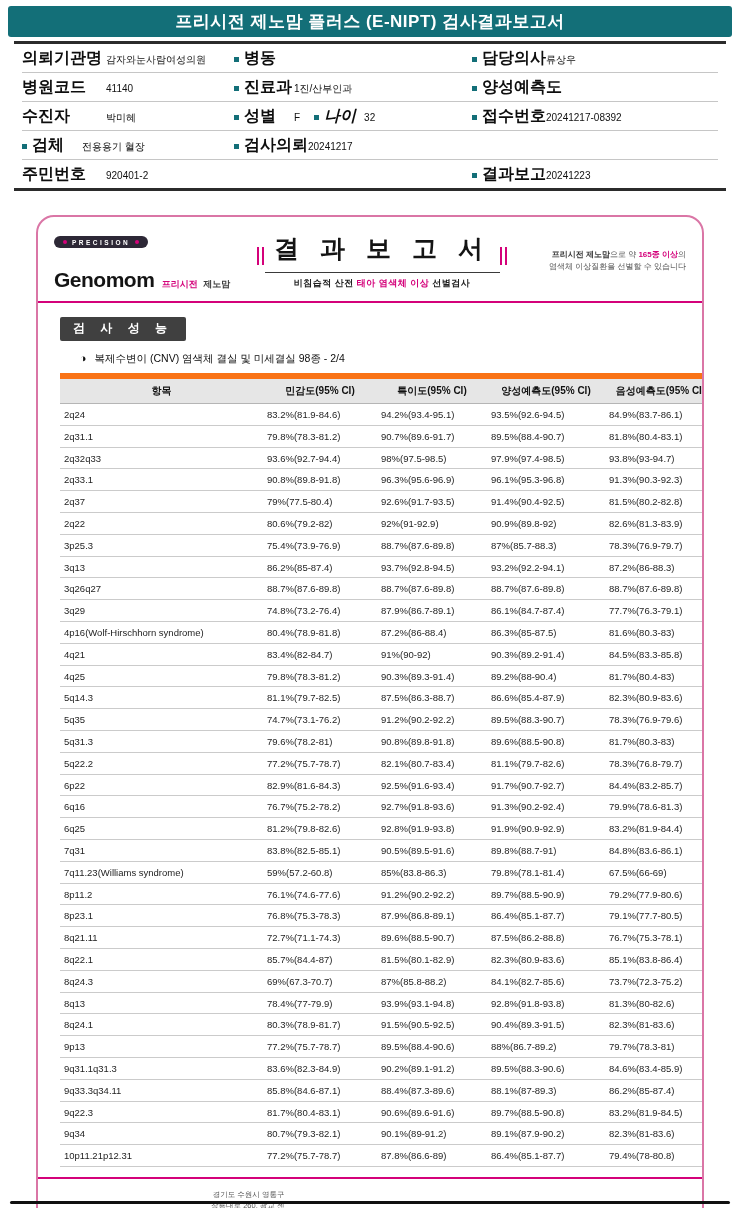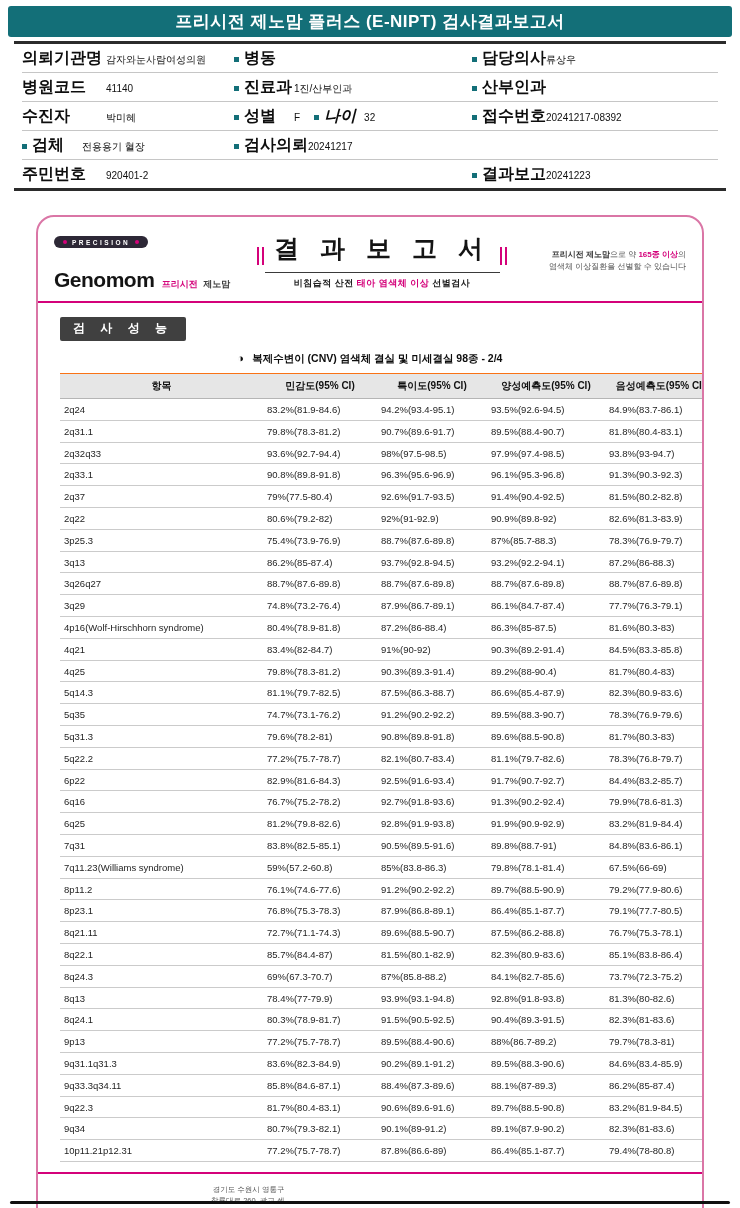--- a/index.html
+++ b/index.html
@@ -70,27 +70,27 @@
   .report-subtitle .hl { color:#d4017a; }
   .promo-block { width:172px; font-size:8px; color:#555; line-height:1.55; text-align:right; }
   .promo-block .strong { color:#333; font-weight:bold; }
   .promo-block .hl { color:#d4017a; font-weight:bold; }
   
   .box-body { padding:14px 22px 0; }
   .perf-badge {
     display:inline-block; background:#404040; color:#fff; font-weight:bold;
     font-size:12px; letter-spacing:6px; padding:3px 13px 4px; border-radius:2px;
   }
-  .table-caption { margin:11px 20px 7px; font-size:10.5px; font-weight:bold; color:#0d0d0d;text-align:center; }
+  .table-caption { margin:11px 20px 7px; font-size:10.5px; font-weight:normal; color:#0d0d0d; }
   .caption-icon { margin-right:5px; font-size:11px; }
   table.perf { width:100%; border-collapse:collapse; table-layout:fixed; }
   .perf thead th {
     background:#e6e6e6; font-size:10px; font-weight:bold; color:#111;
     padding:5px 2px; text-align:center;
-    border-top:1px solid #f97316; border-bottom:1px solid #b5b5b5;
+    border-top:6px solid #f97316; border-bottom:1px solid #b5b5b5;
   }
   .perf td {
     font-size:9.5px; color:#1d1d1d; padding:5px 4px 4.8px;
     border-bottom:1px solid #cbcbcb; text-align:left;
     white-space:nowrap; overflow:hidden;
   }
   
   .box-footer {
     margin-top:10px; border-top:2px solid #d4017a;
     display:flex; align-items:center; gap:14px; padding:10px 20px 13px;
@@ -123,21 +123,21 @@
   <div class="patient-section">
     <div>
         <div class="p-row">
           <div class="p-cell c0"><span class="p-label">의뢰기관명</span><span class="p-value">감자와눈사람여성의원</span></div>
           <div class="p-cell c1"><span class="p-label bulleted">병동</span><span class="p-value"></span></div>
           <div class="p-cell c2"><span class="p-label bulleted">담당의사</span><span class="p-value">류상우</span></div>
         </div>
         <div class="p-row">
           <div class="p-cell c0"><span class="p-label">병원코드</span><span class="p-value">41140</span></div>
           <div class="p-cell c1"><span class="p-label bulleted">진료과</span><span class="p-value">1진/산부인과</span></div>
-          <div class="p-cell c2"><span class="p-label bulleted">산부인과</span><span class="p-value"></span></div>
+          <div class="p-cell c2"><span class="p-label bulleted">양성예측도</span><span class="p-value"></span></div>
         </div>
         <div class="p-row">
           <div class="p-cell c0"><span class="p-label">수진자</span><span class="p-value">박미혜</span></div>
           <div class="p-cell c1"><span class="p-label bulleted">성별</span><span class="p-value">F</span><span class="p-label bulleted">나이</span><span class="p-value">32</span></div>
           <div class="p-cell c2"><span class="p-label bulleted">접수번호</span><span class="p-value">20241217-08392</span></div>
         </div>
         <div class="p-row">
           <div class="p-cell c1"><span class="p-label bulleted">검체</span><span class="p-value">전용용기 혈장</span></div>
           <div class="p-cell c2"><span class="p-label bulleted">검사의뢰</span><span class="p-value">20241217</span></div>
         </div>

